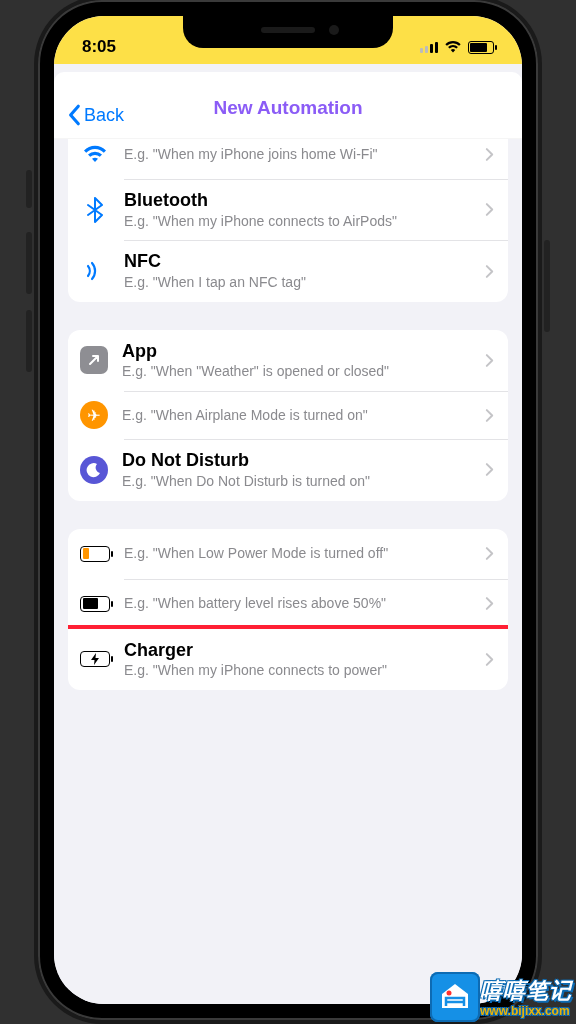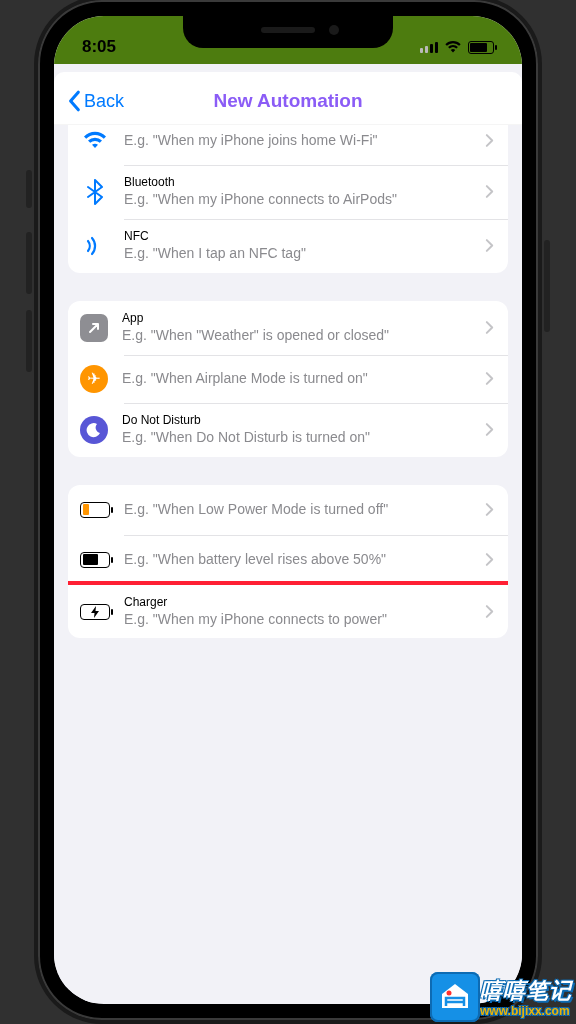--- a/index.html
+++ b/index.html
@@ -67,21 +67,21 @@
     overflow: hidden;
     position: relative;
   }
   
   .status-bar {
     height: 48px;
     display: flex;
     align-items: center;
     justify-content: space-between;
     padding: 14px 28px 0;
-    background: #4d7c0f;
+    background: #fde047;
     color: #000;
     font-weight: 600;
     font-size: 17px;
   }
   .status-right { display:flex; align-items:center; gap:6px; }
   .sig-bars { display:flex; align-items:flex-end; gap:2px; height:12px;}
   .sig-bars span { width:3px; background:#000; border-radius:1px;}
   .sig-bars span:nth-child(1){height:5px; background:#bbb;}
   .sig-bars span:nth-child(2){height:7px; background:#bbb;}
   .sig-bars span:nth-child(3){height:9px;}
@@ -93,21 +93,21 @@
   
   .modal-grip { height:10px; background:#fff; position:relative; border-radius: 14px 14px 0 0; margin-top:4px;}
   .nav-header {
     background: #fff;
     padding: 8px 14px 12px;
     display: flex;
     align-items: center;
     position: relative;
     border-bottom: 1px solid rgba(0,0,0,0.04);
   }
-  .back-btn { display:flex; align-items:center; color:#007aff; font-size:18px; gap:2px;}
+  .back-btn { display:flex; align-items:center; color:#007aff; font-size:18px; gap:2px;margin-top:14px;}
   .back-chevron { width:14px; height:22px; }
   .nav-title { position:absolute; left:0; right:0; text-align:center; font-weight:600; font-size:19px; color:#8b5cf6;}
   
   .content { padding: 0 14px 0; height: calc(100% - 110px); overflow:hidden; background:#f2f2f7;}
   .group {
     background:#fff;
     border-radius:12px;
     margin-top: 28px;
     overflow:hidden;
   }
@@ -127,21 +127,21 @@
     background:#e3e3e6;
   }
   .row-icon {
     width:30px; height:30px;
     display:flex; align-items:center; justify-content:center;
     flex-shrink:0;
     border-radius:7px;
     font-size:18px;
   }
   .row-text { flex:1; min-width:0; }
-  .row-title { font-size:12px; color:#000; font-weight:400; line-height:1.25;}
+  .row-title { font-size:18px; color:#000; font-weight:700; line-height:1.25;}
   .row-sub { font-size:14px; color:#8a8a8e; line-height:1.35;}
   .chevron { width:9px; height:15px; flex-shrink:0; }
   .chevron path { stroke:#c4c4c7; stroke-width:2.2; fill:none; stroke-linecap:round; stroke-linejoin:round;}
   .icon-wifi { color:#007aff; }
   .icon-bt { color:#007aff; font-size:22px;}
   .icon-nfc { color:#007aff; font-size:18px; font-weight:700;}
   .icon-app { background:#8e8e93; color:#fff; width:28px;height:28px;}
   .icon-plane { background:#ff9500; color:#fff; border-radius:50%; width:28px;height:28px;}
   .icon-dnd { background:#5856d6; color:#fff; border-radius:50%; width:28px;height:28px;}
   .batt-icon { width:30px; height:16px; border:1.5px solid #000; border-radius:4px; position:relative;}

